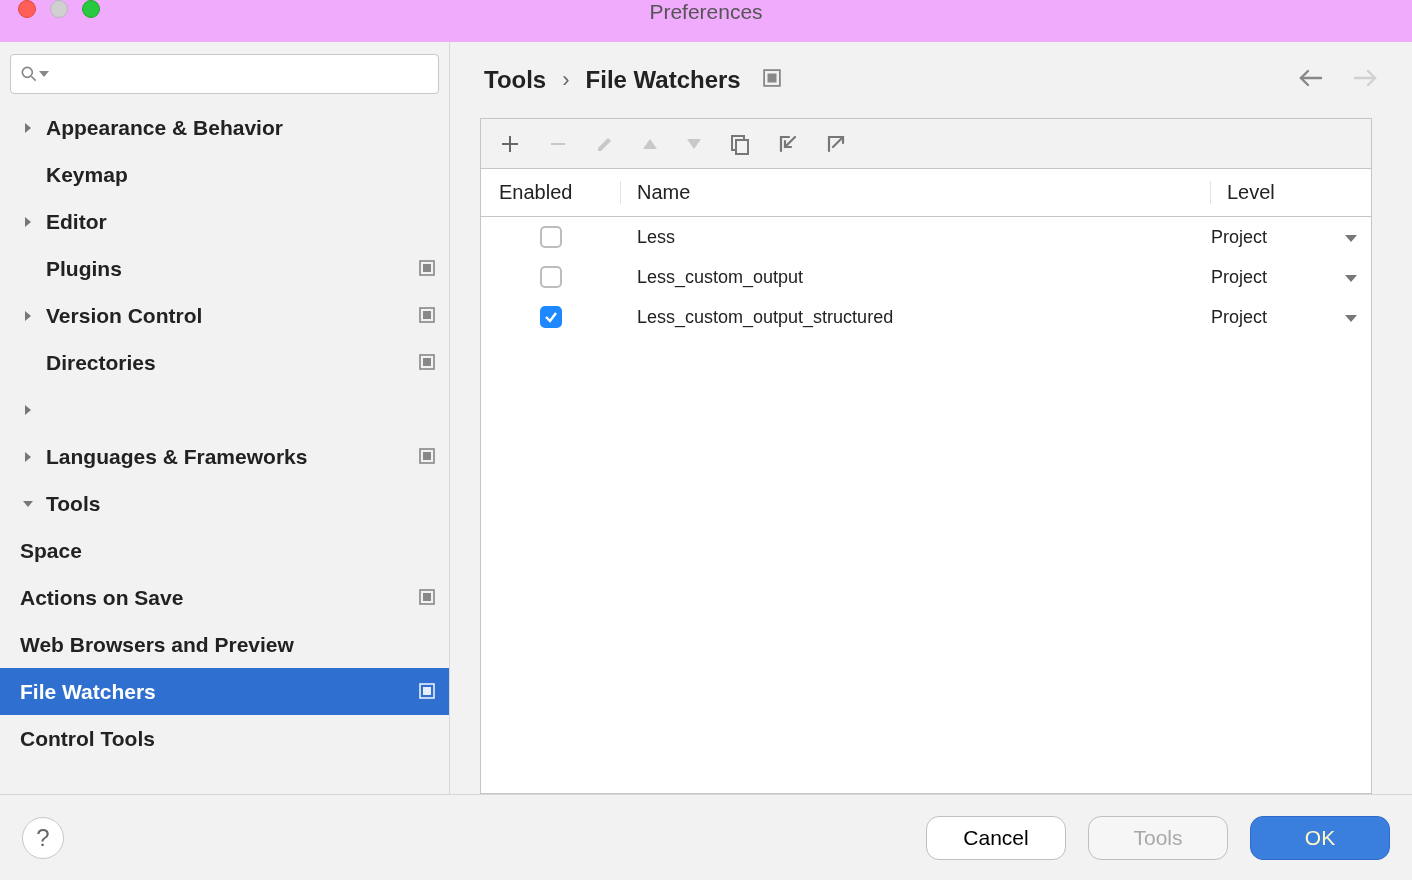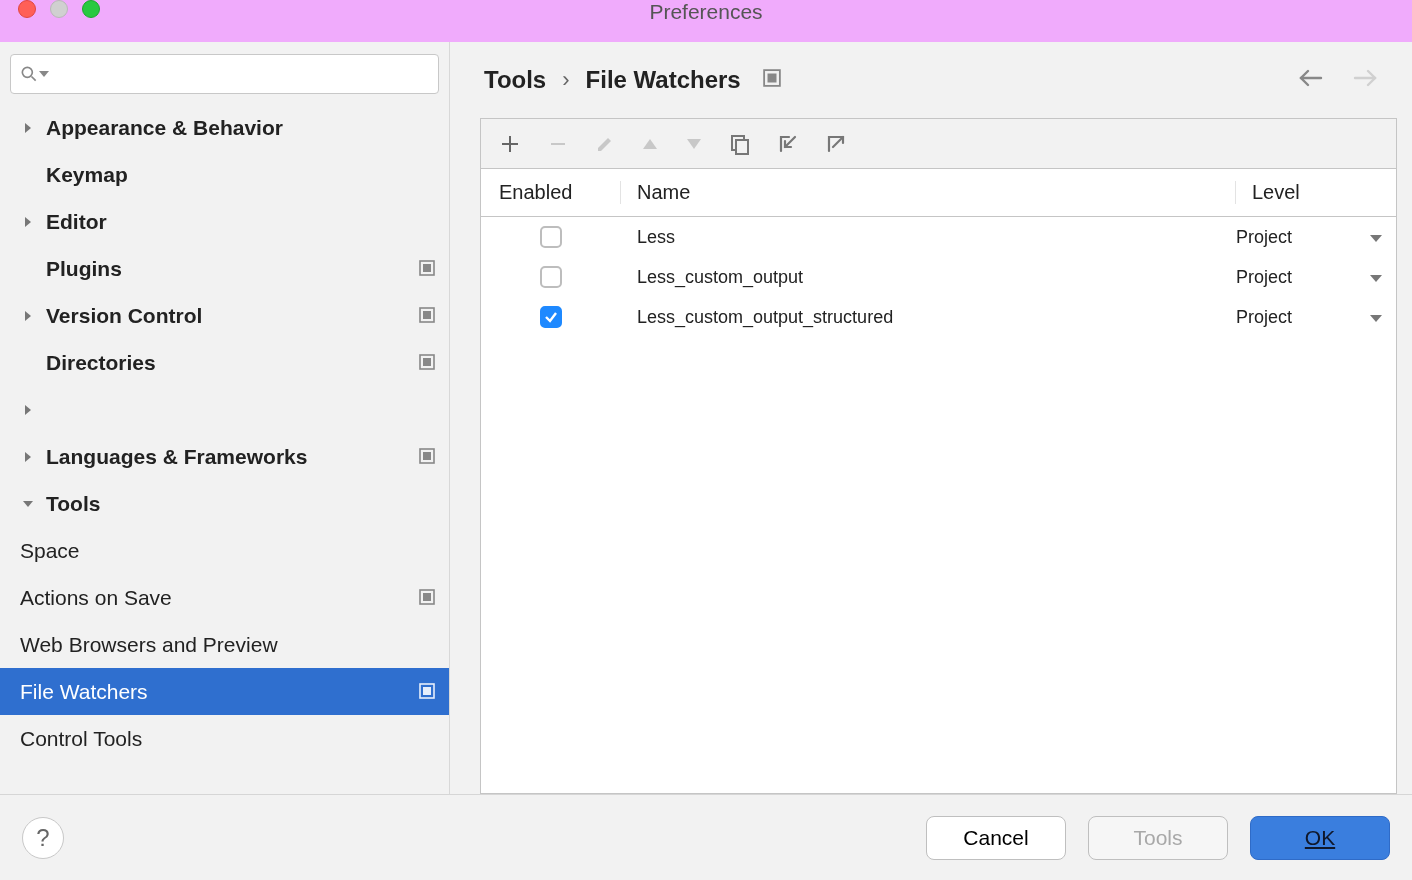--- a/index.html
+++ b/index.html
@@ -90,21 +90,21 @@
     justify-content: center;
     margin-right: 10px;
   }
   .tree-item .chev-none {
     width: 16px;
     margin-right: 10px;
   }
   .tree-item .label { flex: 1; }
   .tree-item .proj-icon { color: #888; }
   .tree-sub {
-    font-weight: 400;
+    font-weight: 700;
   }
   .tree-item.selected {
     background: #2f6fcf;
     color: #fff;
   }
   .tree-item.selected .proj-icon { color: #e6eefb; }
   .main {
     flex: 1;
     display: flex;
     flex-direction: column;
@@ -122,21 +122,21 @@
   }
   .crumb-sep {
     font-size: 22px;
     color: #666;
   }
   .crumb-proj-icon { color: #888; margin-left: 6px; }
   .breadcrumb-spacer { flex: 1; }
   .nav-arrow { color: #888; padding: 0 6px; }
   .nav-arrow.disabled { color: #d0d0d0; }
   .panel {
-    margin: 8px 15px 0 30px;
+    margin: 8px 40px 0 30px;
     background: #fff;
     border: 1px solid #c5c5c5;
     flex: 1;
     display: flex;
     flex-direction: column;
     min-height: 0;
   }
   .toolbar {
     display: flex;
     align-items: center;
@@ -220,32 +220,31 @@
     font-size: 24px;
     color: #666;
     cursor: pointer;
   }
   .footer-spacer { flex: 1; }
   .btn {
     height: 44px;
     min-width: 140px;
     padding: 0 24px;
     border: 1px solid #bfbfbf;
-    border-radius: 8px;
+    border-radius: 13px;
     background: #fff;
     font-size: 21px;
     margin-left: 22px;
     cursor: pointer;
   }
   .btn.disabled { color: #a8a8a8; background: #f6f6f6; }
   .btn.primary {
     background: #3a7ede;
     border-color: #2f6bc7;
-    color: #0f172a;
-    text-decoration: underline;
+    color: #fef9c3;
   }
 </style>
 </head>
 <body>
 
 <div class="titlebar">
   <div class="traffic-lights">
     <div class="traffic-light tl-red"></div>
     <div class="traffic-light tl-grey"></div>
     <div class="traffic-light tl-green"></div>

